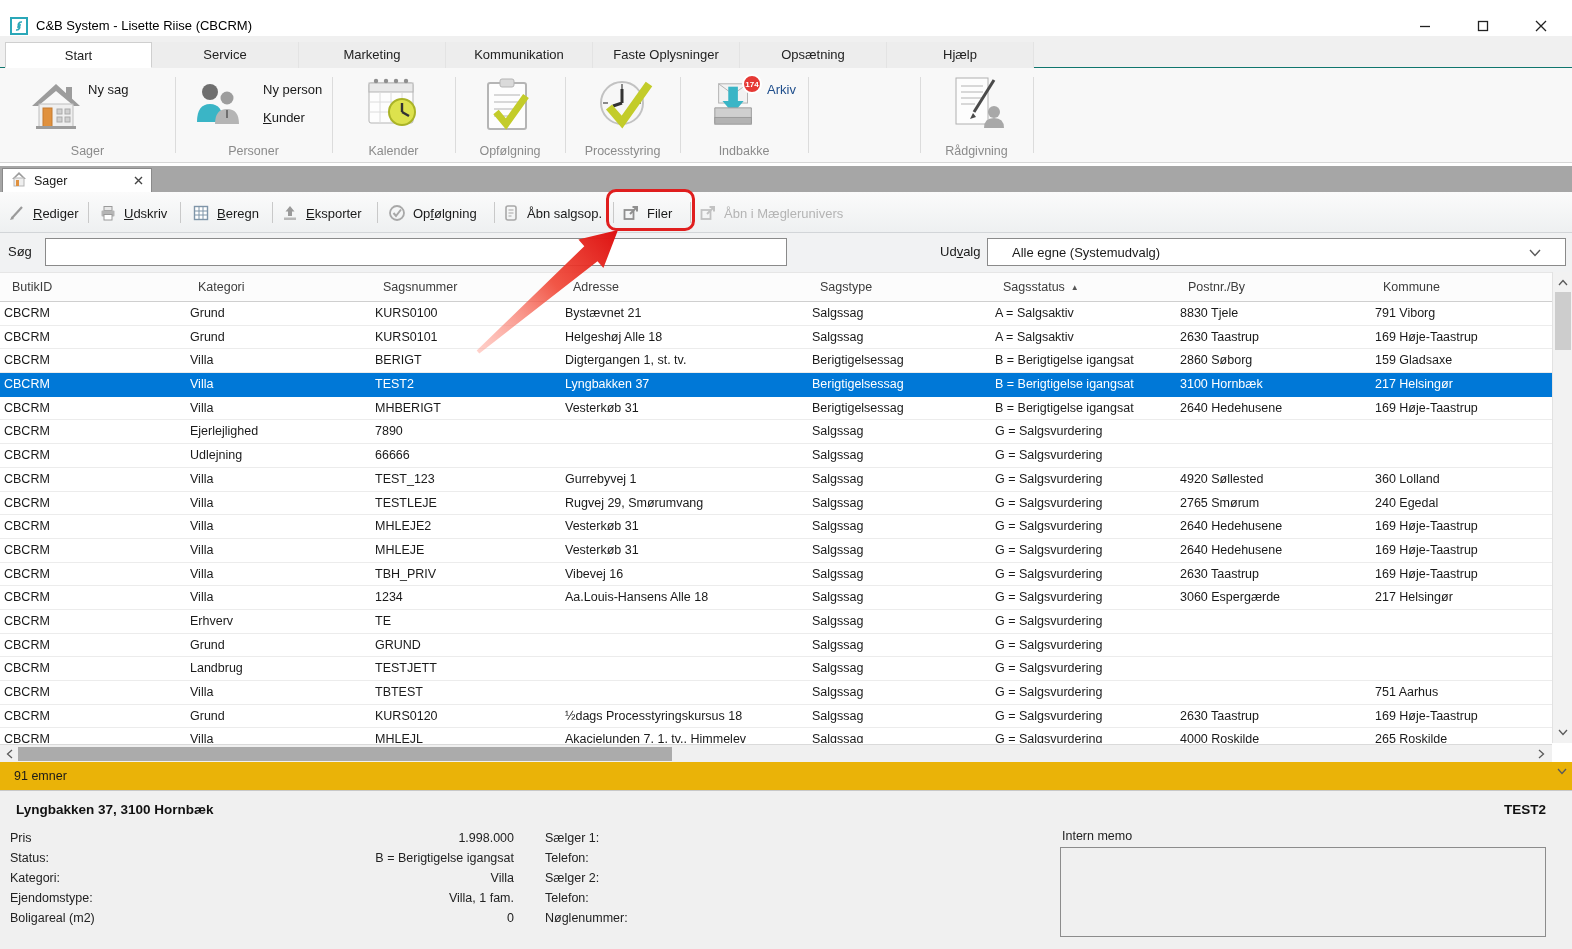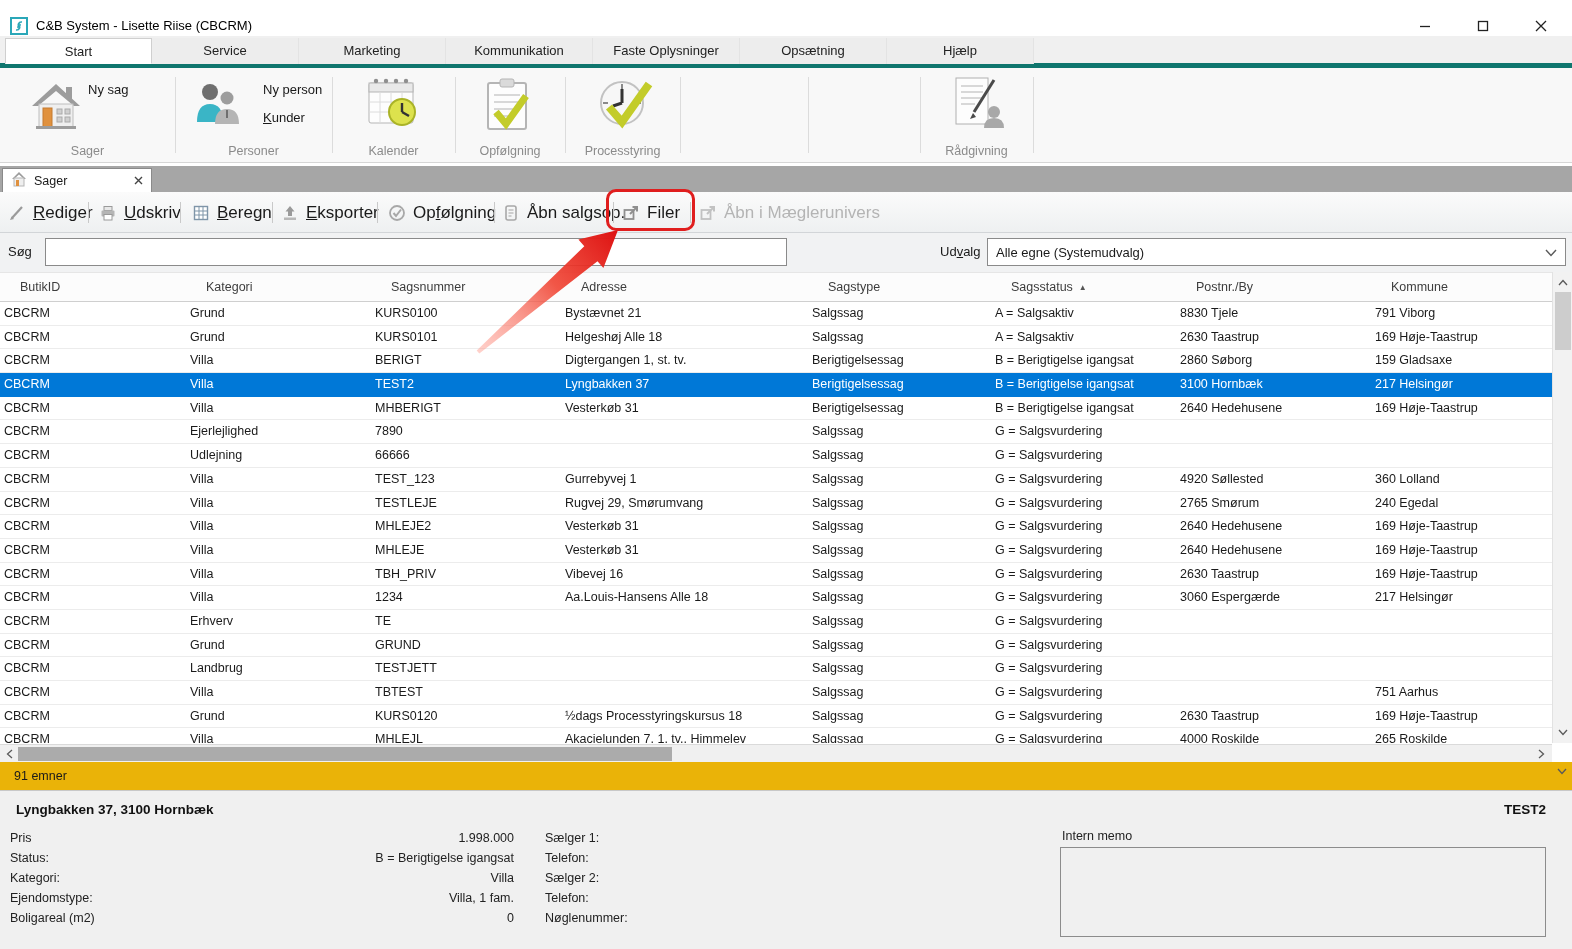--- a/index.html
+++ b/index.html
@@ -11,21 +11,21 @@
   .app{position:relative;width:1572px;height:949px;background:#fff;overflow:hidden;color:#1a1a1a;font-size:13px}
 
   
   .titlebar{position:absolute;left:0;top:8px;width:100%;height:36px;background:#fff;border-bottom:1px solid #e8e8e8}
   .app-icon{position:absolute;left:10px;top:9px;width:18px;height:18px}
   .title-text{position:absolute;left:36px;top:10px;font-size:13px;color:#000;white-space:nowrap}
   .winbtns{position:absolute;right:2px;top:0;height:36px;display:flex}
   .winbtn{width:58px;height:36px;display:flex;align-items:center;justify-content:center}
 
   
-  .tabstrip{position:absolute;left:0;top:36px;width:100%;height:32px;background:#f0f0f0;border-bottom:5px solid #0f766e}
+  .tabstrip{position:absolute;left:0;top:36px;width:100%;height:32px;background:#f0f0f0;border-bottom:1px solid #0f766e}
   .rtabs{position:absolute;left:5px;bottom:-1px;display:flex;height:26px}
   .rtab{width:147px;text-align:center;line-height:25px;font-size:13px;color:#222;background:#ededed;border-right:1px solid #e3e3e3}
   .rtab.active{background:#fff;border:1px solid #cfcfcf;border-bottom:1px solid #fff;z-index:3}
 
   
   .ribbon{position:absolute;left:0;top:68px;width:100%;height:95px;background:#f8f8f8;border-bottom:1px solid #d6d6d6}
   .rgroup{position:absolute;top:0;height:95px}
   .rgcaption{position:absolute;bottom:5px;left:0;width:100%;text-align:center;color:#8b8b8b;font-size:12.5px;white-space:nowrap}
   .rdiv{position:absolute;top:9px;width:1px;height:76px;background:#dcdcdc}
   .ricon{position:absolute;cursor:pointer}
@@ -37,37 +37,37 @@
 
   
   .dtabbar{position:absolute;left:0;top:166px;width:100%;height:26px;background:#a6a6a6}
   .dtab{position:absolute;left:2px;top:2px;width:150px;height:24px;background:#fff;border:1px solid #8a8a8a;border-bottom:none;
         display:flex;align-items:center;gap:7px;padding:0 8px;font-size:12.5px}
   .dtab-close{margin-left:auto;display:flex;align-items:center;cursor:pointer}
 
   
   .toolbar{position:absolute;left:0;top:192px;width:100%;height:41px;background:linear-gradient(#fbfbfb,#eef0f1);border-bottom:1px solid #d2d5d8}
   .tbtn{position:absolute;top:8px;height:26px;display:flex;align-items:center;gap:7px;cursor:pointer}
-  .tlabel{font-size:17px;color:#1a1a1a;white-space:nowrap}
+  .tlabel{font-size:13px;color:#1a1a1a;white-space:nowrap}
   .tbtn.disabled .tlabel{color:#b4b4b4}
   .tbtn.disabled svg{opacity:.5}
   .tsep{position:absolute;top:10px;width:1px;height:21px;background:#c9c9c9}
 
   
   .filterrow{position:absolute;left:0;top:233px;width:100%;height:39px;background:#f1f2f3}
   .flabel{position:absolute;font-size:13px;color:#1a1a1a}
   .search-input{position:absolute;left:45px;top:5px;width:742px;height:28px;border:1px solid #8a8a8a;background:#fff;
                 font-family:"Liberation Sans",sans-serif;font-size:13px;padding:0 6px;outline:none}
   .select{position:absolute;left:987px;top:5px;width:579px;height:28px;border:1px solid #8a8a8a;background:#fff;
-          display:flex;align-items:center;padding:0 8px;font-size:13px;cursor:pointer}
+          display:flex;align-items:center;padding:0 24px;font-size:13px;cursor:pointer}
   .select .chev{margin-left:auto}
 
   
   .ghead{position:absolute;left:0;top:272px;width:1552px;height:30px;background:#fcfcfc;border-top:1px solid #e6e6e6;border-bottom:1px solid #cfcfcf;display:flex}
-  .hcell{display:flex;align-items:center;gap:6px;padding-left:20px;font-size:12.5px;color:#3d3d3d;white-space:nowrap;overflow:hidden;cursor:pointer}
+  .hcell{display:flex;align-items:center;gap:6px;padding-left:12px;font-size:12.5px;color:#3d3d3d;white-space:nowrap;overflow:hidden;cursor:pointer}
   .sort-arrow{font-size:8px;color:#555}
   .gbody{position:absolute;left:0;top:302px;width:1552px;height:441px;background:#0ea5e9;overflow:hidden}
   .trow{display:flex;height:23.7px;border-bottom:1px solid #ececec;background:#fff;cursor:pointer}
   .tcell{font-size:12.5px;line-height:22.5px;padding-left:4px;white-space:nowrap;overflow:hidden}
   .trow.selected{background:var(--selection);border-bottom-color:var(--selection)}
   .trow.selected .tcell{color:#fff}
   .col0{width:186px}.col1{width:185px}.col2{width:190px}.col3{width:247px}
   .col4{width:183px}.col5{width:185px}.col6{width:195px}.col7{flex:1}
 
   
@@ -217,20 +217,35 @@
             <circle cx="25" cy="27" r="21" fill="#f7f7f7" stroke="#c2c2c2" stroke-width="2"></circle>
             <path d="M25 8 v5 M25 41 v5 M6 27 h5 M39 27 h5" stroke="#8a8a8a" stroke-width="2"></path>
             <path d="M25 27 L25 13 M25 27 L16 30" stroke="#333" stroke-width="3"></path>
             <path d="M12 31 L25 46 L52 8" stroke="var(--ygreen)" stroke-width="8" fill="none"></path>
           </svg>
       </span>
       <div class="rgcaption">Processtyring</div>
     </div>
     <div class="rdiv" style="left:680px"></div>
 
+    <div class="rgroup" style="left:680px;width:128px">
+      <span class="ricon" style="left:30px;top:11px">
+        <svg viewBox="0 0 52 52" width="50" height="50">
+            <rect x="9" y="5" width="30" height="20" fill="#f2f2f2" stroke="#b0b0b0"></rect>
+            <path d="M9 5 L24 16 L39 5" fill="none" stroke="#b0b0b0"></path>
+            <rect x="19" y="8" width="10" height="15" fill="var(--teal)"></rect>
+            <polygon points="13,23 35,23 24,36" fill="var(--teal)"></polygon>
+            <path d="M5 30 H43 V46 H5 Z" fill="#cfcfcf" stroke="#9a9a9a"></path>
+            <rect x="5" y="40" width="38" height="7" fill="#b3b3b3" stroke="#9a9a9a"></rect>
+          </svg>
+      </span>
+      <span class="badge" style="left:62px;top:6px">174</span>
+      <span class="rlabel arkiv" style="left:87px;top:14px">Arkiv</span>
+      <div class="rgcaption">Indbakke</div>
+    </div>
     <div class="rdiv" style="left:808px"></div>
 
     <div class="rdiv" style="left:920px"></div>
 
     <div class="rgroup" style="left:920px;width:113px">
       <span class="ricon" style="left:30px;top:8px">
         <svg viewBox="0 0 58 54" width="58" height="54">
             <rect x="6" y="2" width="32" height="46" fill="#fdfdfd" stroke="#b0b0b0"></rect>
             <path d="M11 10 h22 M11 16 h22 M11 22 h22 M11 28 h14" stroke="#d8d8d8" stroke-width="2"></path>
             <line x1="44" y1="4" x2="24" y2="36" stroke="#4a4a4a" stroke-width="3"></line>

